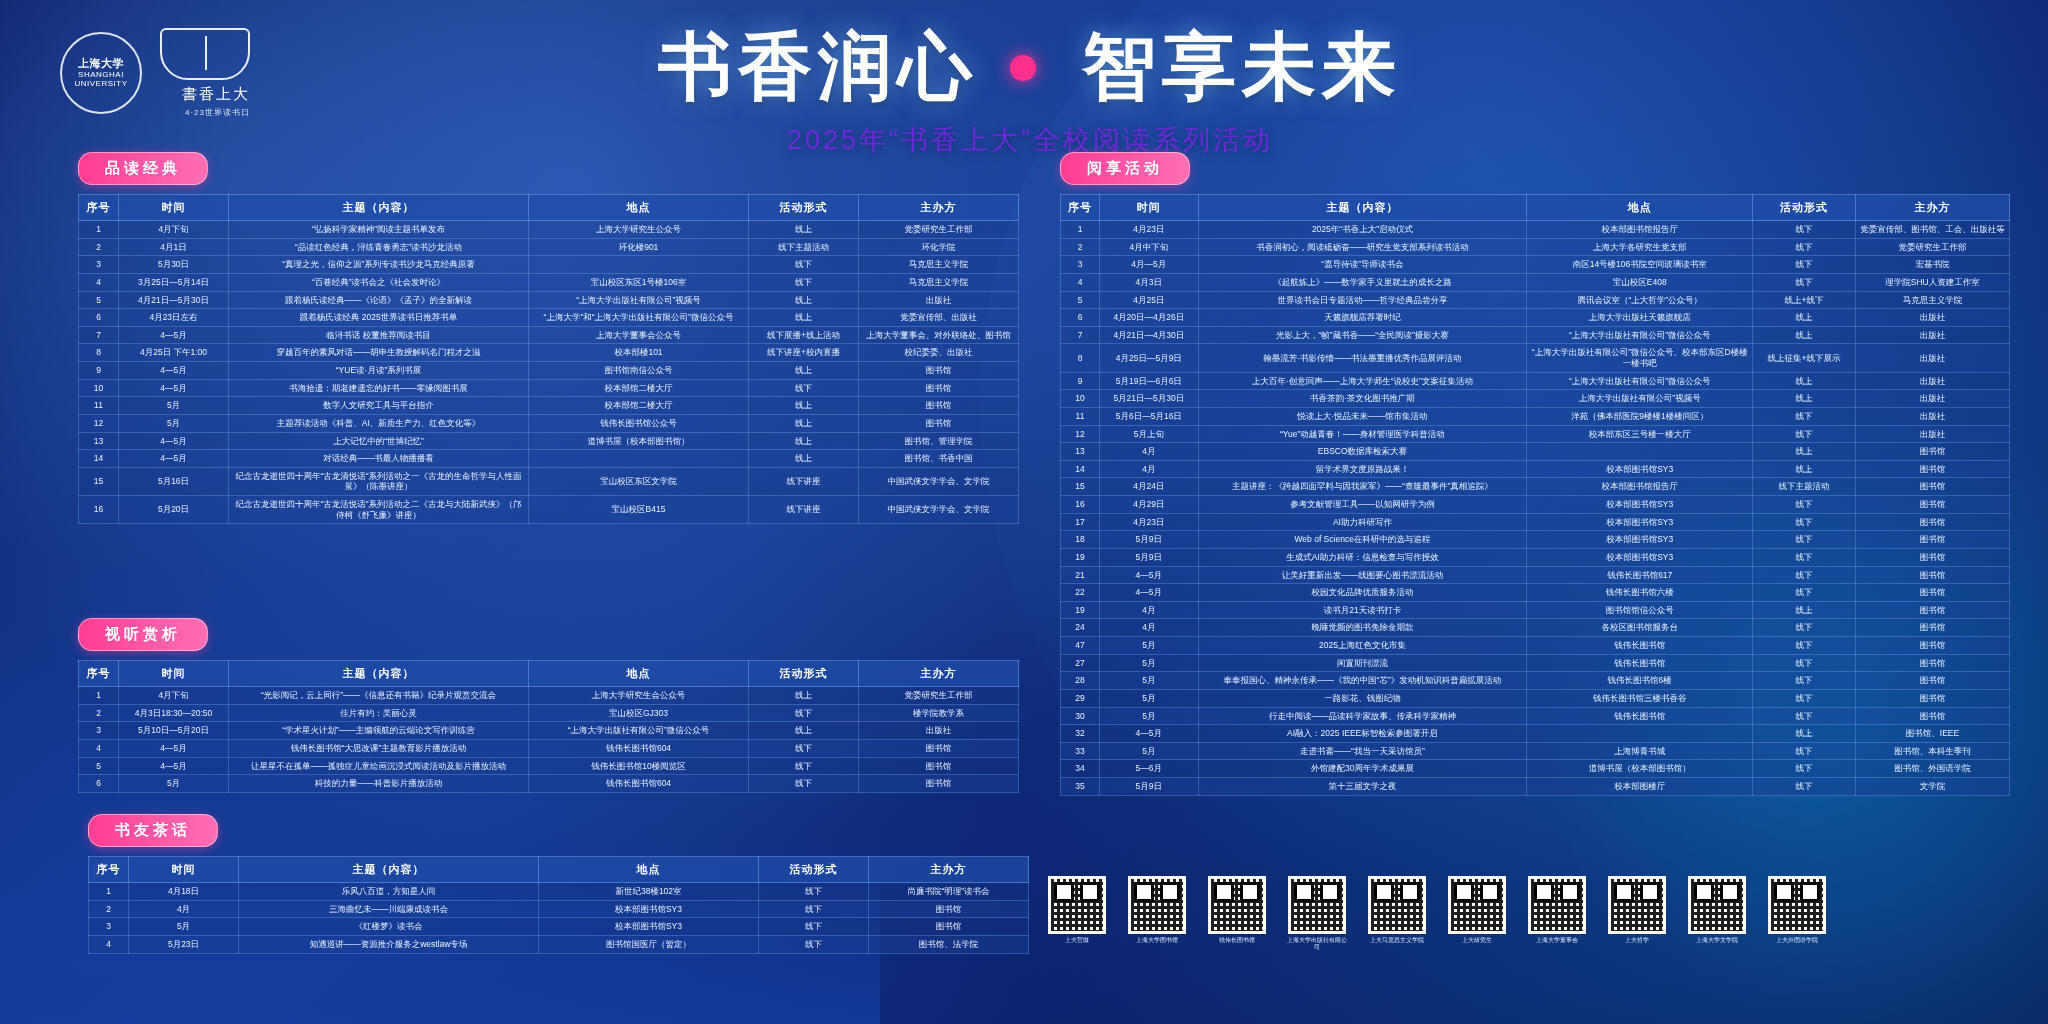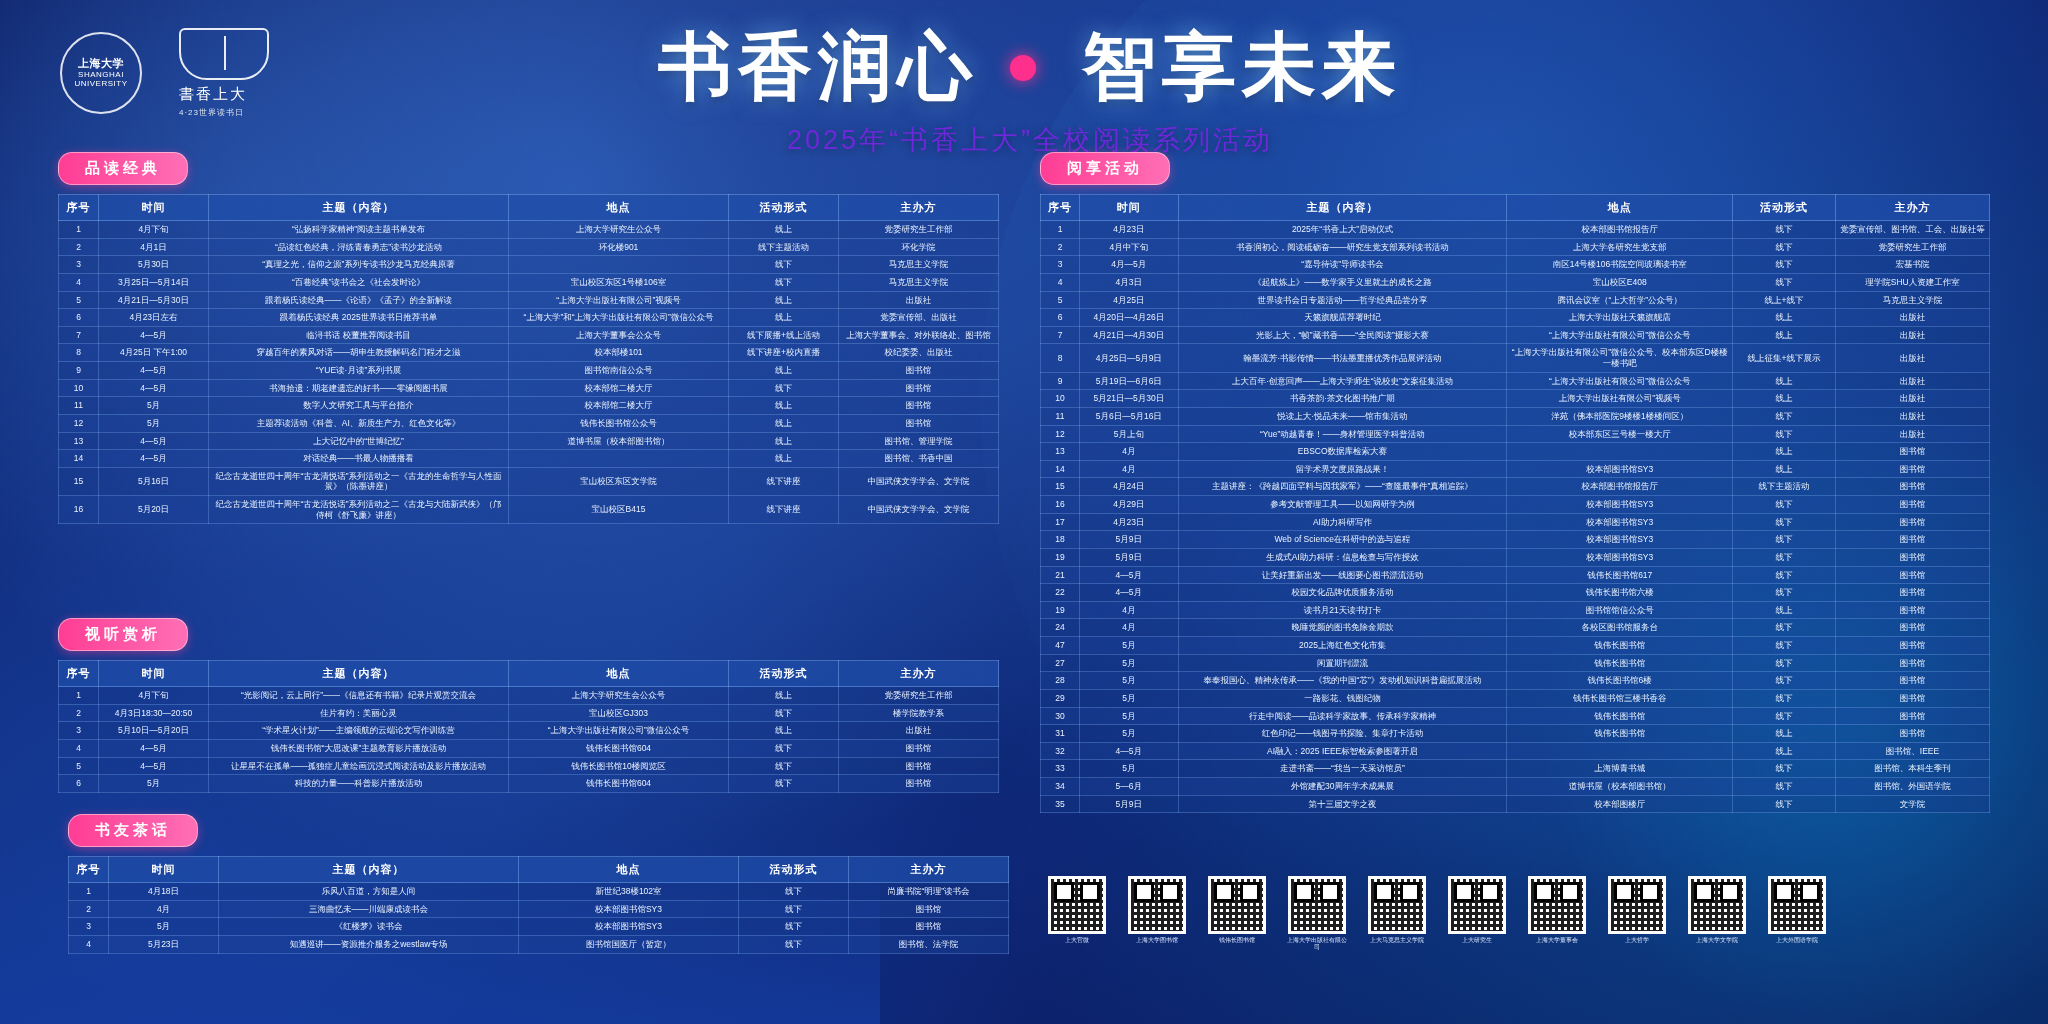--- a/index.html
+++ b/index.html
@@ -19,44 +19,44 @@
        background:radial-gradient(ellipse at 50% 50%, rgba(80,160,255,.18), rgba(80,160,255,0) 62%);}
   .sw2{left:980px;top:-200px;width:1300px;height:1200px;
        background:radial-gradient(ellipse at 40% 40%, rgba(60,180,255,.15), rgba(60,180,255,0) 60%);}
   .sw3{left:1480px;top:340px;width:760px;height:760px;
        background:radial-gradient(ellipse at 50% 50%, rgba(0,200,255,.18), rgba(0,200,255,0) 60%);}
   .city{position:absolute;left:0;bottom:0;width:880px;height:190px;
         background:linear-gradient(to top, rgba(20,60,160,.75), rgba(20,60,160,0));
         pointer-events:none;}
 
   
-  .logos{position:absolute;left:60px;top:28px;display:flex;align-items:center;gap:37px;}
+  .logos{position:absolute;left:60px;top:28px;display:flex;align-items:center;gap:18px;}
   .logo-circle{width:78px;height:78px;border-radius:50%;border:2px solid rgba(255,255,255,.85);
      display:flex;align-items:center;justify-content:center;flex-direction:column;color:#fff;
      font-size:8px;line-height:1.15;text-align:center;letter-spacing:.5px;}
   .logo-circle .cn{font-size:11px;font-weight:bold;}
-  .logo2{display:flex;flex-direction:column;align-items:flex-start;color:#fff;}
+  .logo2{display:flex;flex-direction:column;align-items:flex-end;color:#fff;}
   .logo2 .book{width:86px;height:48px;border:2px solid rgba(255,255,255,.9);border-radius:6px 6px 28px 28px;
        position:relative;display:flex;align-items:center;justify-content:center;}
   .logo2 .book:before{content:"";position:absolute;left:50%;top:6px;width:2px;height:34px;background:rgba(255,255,255,.9);}
   .logo2 .t1{font-size:15px;margin-top:5px;letter-spacing:2px;}
   .logo2 .t2{font-size:8px;margin-top:3px;letter-spacing:1px;opacity:.85;}
 
   .title-wrap{position:absolute;left:600px;top:18px;width:860px;text-align:center;}
   .maintitle{font-size:74px;font-weight:bold;color:#fff;letter-spacing:6px;
      text-shadow:0 0 22px rgba(120,190,255,.65),0 3px 10px rgba(0,0,0,.35);
      font-family:Liberation Serif, serif;white-space:nowrap;
      display:flex;justify-content:center;align-items:center;gap:46px;}
   .dotdeco{display:inline-block;width:26px;height:26px;border-radius:50%;
      background:#ff2f8e;box-shadow:0 0 16px rgba(255,47,142,.9);vertical-align:super;margin-left:-14px;}
   .subtitle{margin-top:4px;font-size:27px;color:#6d28d9;letter-spacing:3px;
      text-shadow:0 2px 8px rgba(0,0,0,.4);}
 
   
-  .section{position:absolute;}
+  .section{position:absolute;margin-left:20px;}
   .sec-badge{display:inline-block;background:linear-gradient(90deg,#ff3d94,#ff6fb5);
      color:#fff;font-size:15px;font-weight:bold;letter-spacing:4px;
      padding:6px 26px;border-radius:14px;box-shadow:0 2px 10px rgba(255,60,150,.45);
      border:1px solid rgba(255,255,255,.45);}
   table{border-collapse:collapse;margin-top:9px;background:rgba(22,58,140,.34);
      border:1px solid rgba(140,190,255,.45);table-layout:fixed;}
   th{background:rgba(32,80,175,.62);color:#fff;font-size:11px;font-weight:bold;
      border:1px solid rgba(140,190,255,.40);padding:5px 4px;text-align:center;letter-spacing:1px;}
   td{color:#eaf3ff;font-size:8.5px;border:1px solid rgba(140,190,255,.28);
      padding:3px 3px;text-align:center;line-height:1.25;}
@@ -633,28 +633,20 @@
         </tr>
         <tr>
           <td>30</td>
           <td>5月</td>
           <td>行走中阅读——品读科学家故事、传承科学家精神</td>
           <td>钱伟长图书馆</td>
           <td>线下</td>
           <td>图书馆</td>
         </tr>
         <tr>
-          <td>31</td>
-          <td>5月</td>
-          <td>红色印记——钱图寻书探险、集章打卡活动</td>
-          <td>钱伟长图书馆</td>
-          <td>线上</td>
-          <td>图书馆</td>
-        </tr>
-        <tr>
           <td>32</td>
           <td>4—5月</td>
           <td>AI融入：2025 IEEE标智检索参图著开启</td>
           <td></td>
           <td>线上</td>
           <td>图书馆、IEEE</td>
         </tr>
         <tr>
           <td>33</td>
           <td>5月</td>

